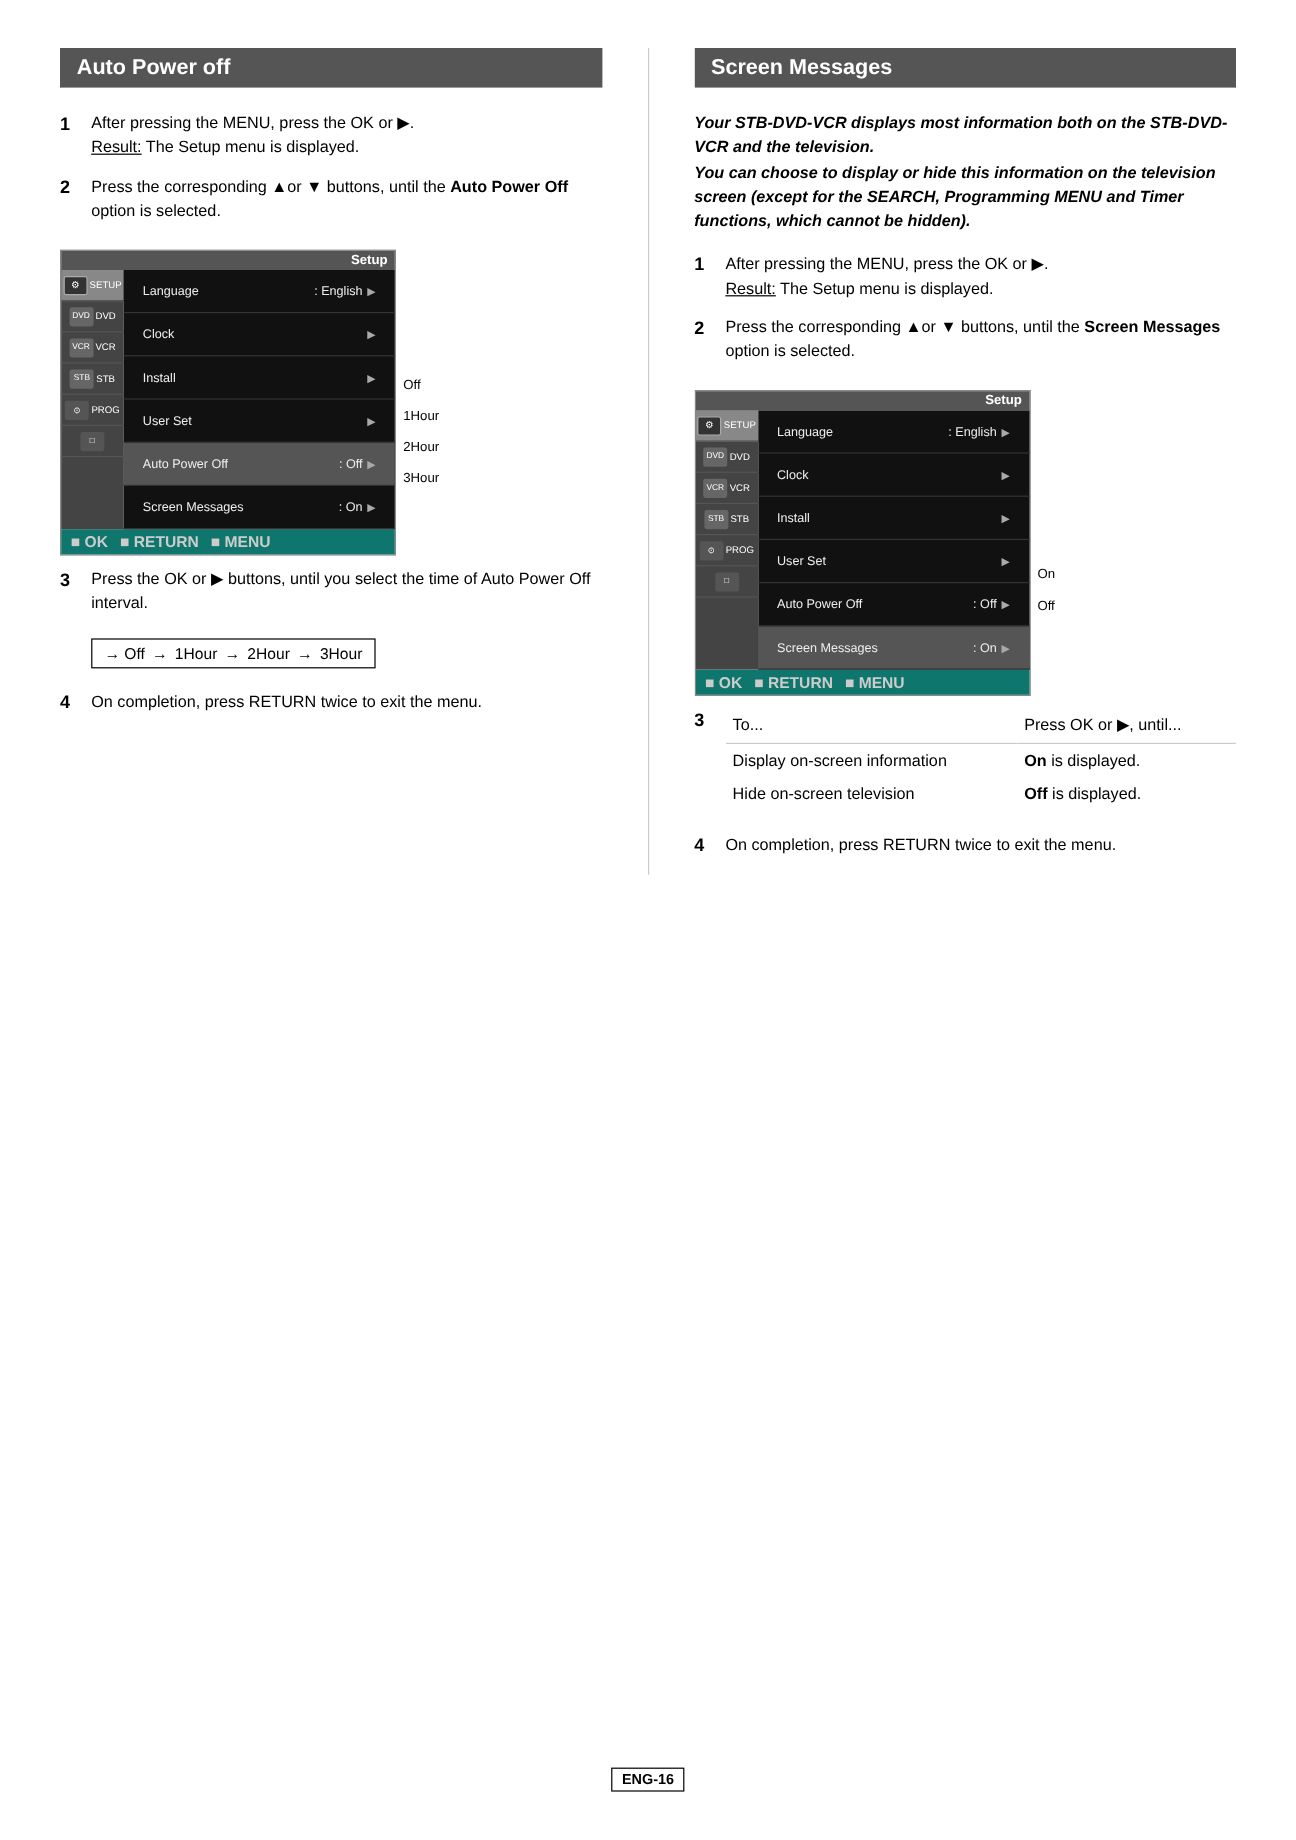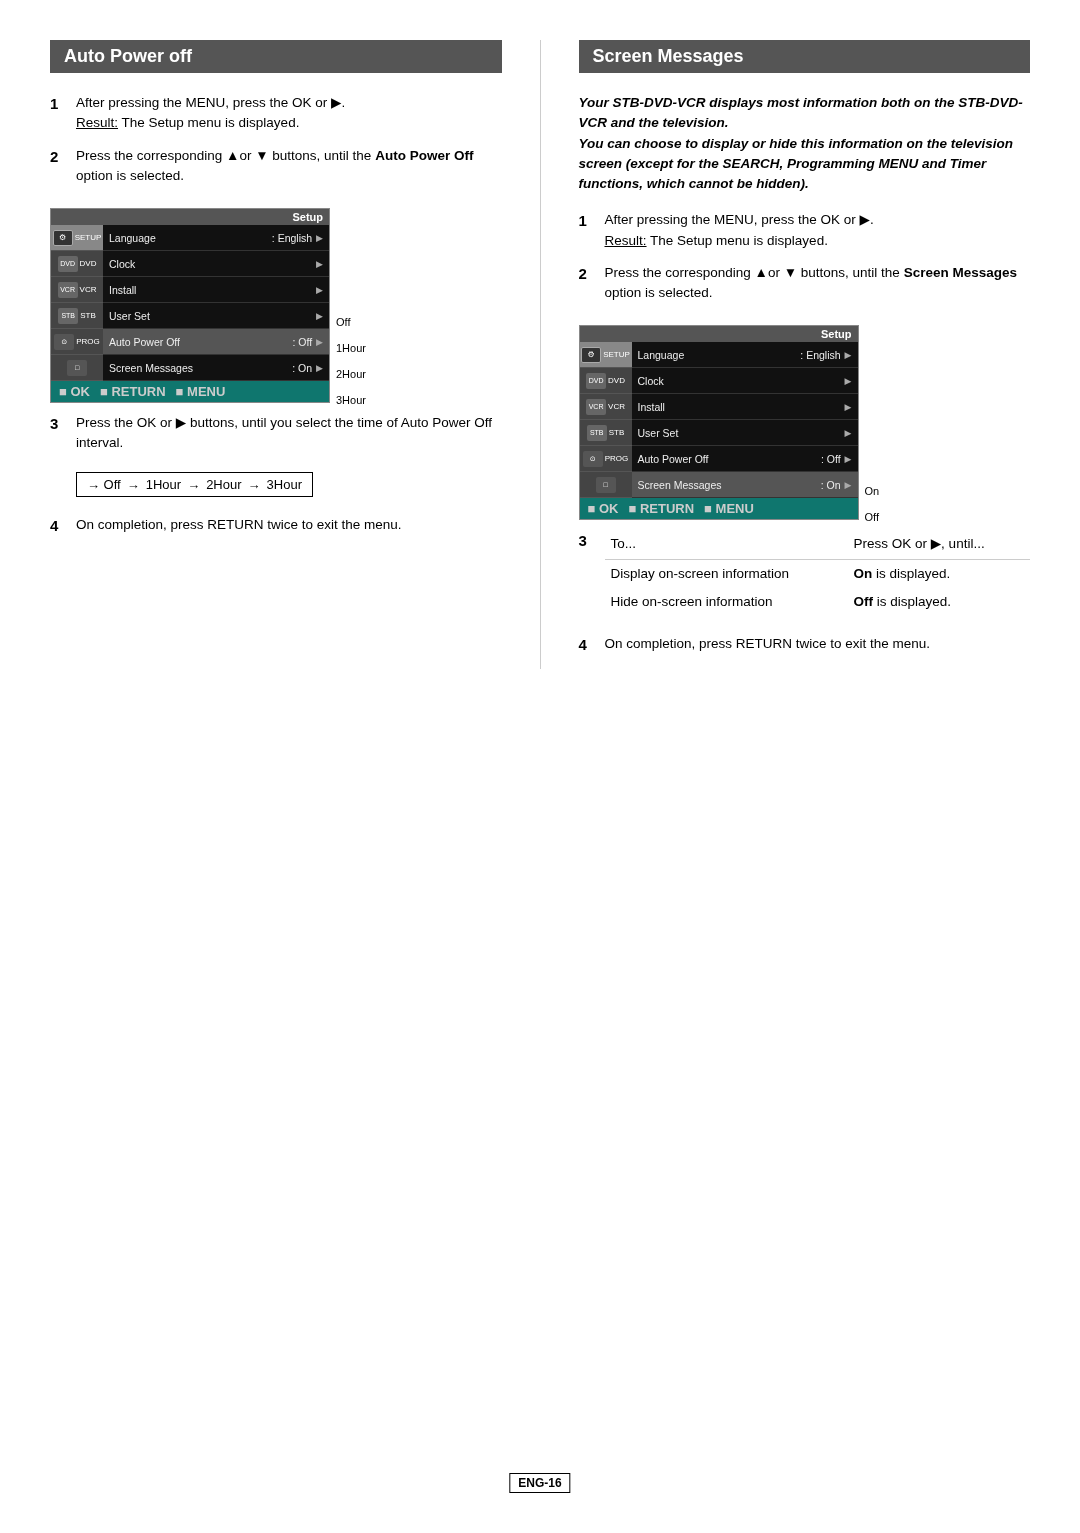--- a/index.html
+++ b/index.html
@@ -114,22 +114,22 @@
     .icon-box.dark { background: #333; border: 1px solid #aaa; }
     .menu-label-col {
       background: #111;
       color: #eee;
       flex: 1;
       padding: 0;
     }
     .menu-row {
       display: flex;
       align-items: center;
-      height: 26px;
-      padding: 0 6px;
+      height: 36px;
+      padding: 0 16px;
       border-bottom: 1px solid #333;
       font-size: 10.5px;
     }
     .menu-row.highlighted {
       background: #555;
     }
     .menu-row-name {
       flex: 1;
     }
     .menu-row-value {
@@ -145,21 +145,21 @@
       color: #ccc;
       display: flex;
       gap: 10px;
       padding: 3px 8px;
       font-size: 13px;
     }
     .menu-footer span { font-weight: bold; }
     
     .menu-with-labels {
       display: flex;
-      align-items: flex-end;
+      align-items: center;
       gap: 6px;
     }
     .menu-side-labels {
       display: flex;
       flex-direction: column;
       font-size: 11px;
       padding-top: 48px;
     }
     .menu-side-labels .label-line {
       height: 26px;
@@ -447,21 +447,21 @@
             <tbody>
                 <tr>
               <td>To...</td>
               <td>Press OK or ▶, until...</td>
             </tr>
             <tr>
               <td>Display on-screen information</td>
               <td><b>On</b> is displayed.</td>
             </tr>
             <tr>
-              <td>Hide on-screen information</td>
+              <td>Hide on-screen television</td>
               <td><b>Off</b> is displayed.</td>
             </tr>
           </tbody>
             </table>
         </div>
       </div>
 
       <div class="step">
         <div class="step-num">4</div>
         <div class="step-content">On completion, press RETURN twice to exit the menu.</div>

